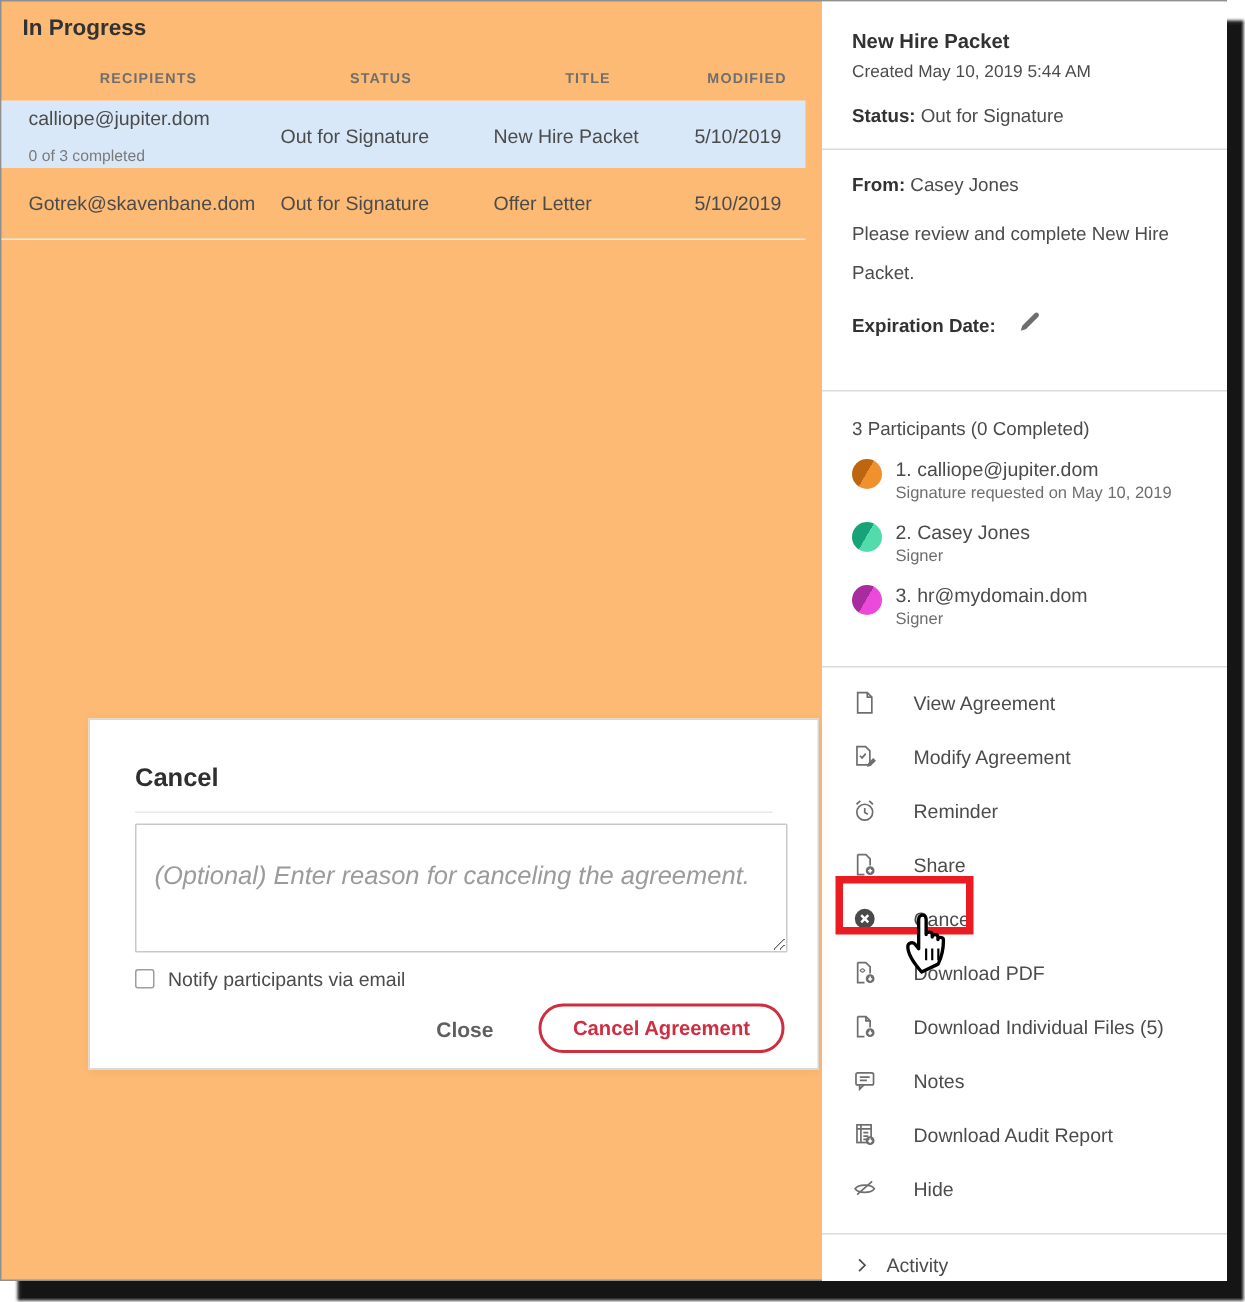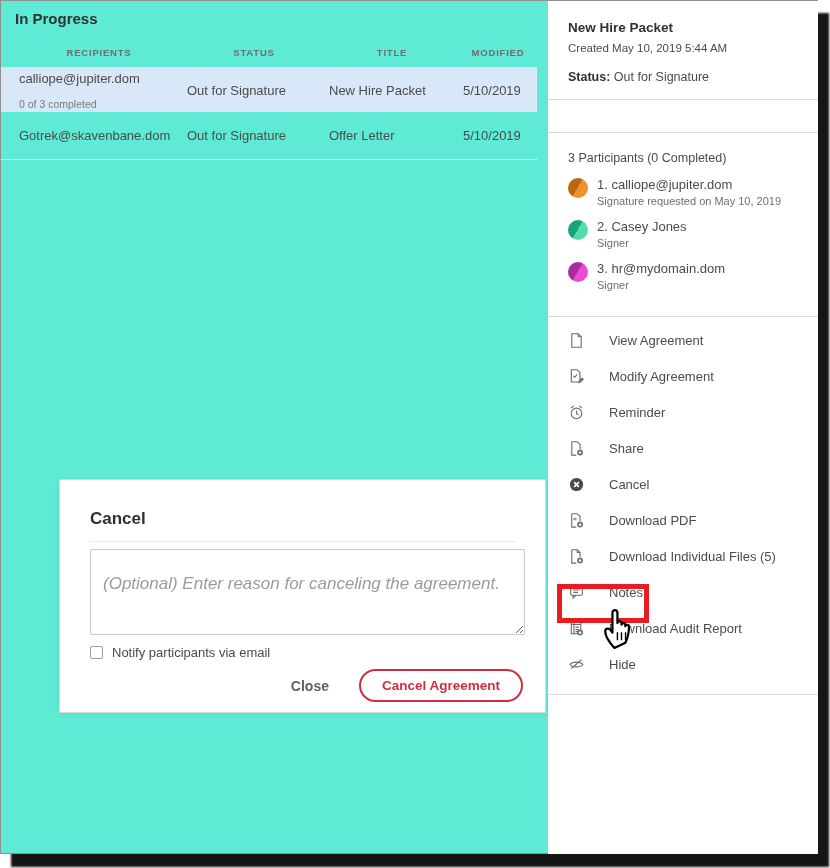--- a/index.html
+++ b/index.html
@@ -1,19 +1,19 @@
 <!DOCTYPE html>
 <html style="--selected_row: #d9e8f8; --callout_red: #ea1c22; --cta_red: #ce2f40; --text_dark: #323232; --text_body: #4b4b4b; --text_muted: #6e6e6e; --divider: #dcdcdc;"><head>
 <meta charset="utf-8">
 <style>
   * { margin:0; padding:0; box-sizing:border-box; }
   html,body { background:#fff; width:830px; height:868px; overflow:hidden;
     font-family:"Liberation Sans", sans-serif; }
   .frame { position:absolute; left:0; top:0; width:818px; height:854px;
-    background:#5eead4; border:1px solid #8f8f8f;
+    background:#fdba74; border:1px solid #8f8f8f;
     box-shadow:11px 13px 2px rgba(8,8,8,0.95); }
 
   
   .main { position:absolute; left:0; top:0; width:536px; }
   .page-title { font-size:15px; font-weight:bold; color:var(--text_dark); margin:9px 0 0 14px; }
   .tbl-head { display:grid; grid-template-columns:168px 142px 134px 1fr;
     padding:0 0 9px 14px; margin-top:20px; border-bottom:1px solid #e6e6e6;text-align:center; }
   .tbl-head span { font-size:9.5px; font-weight:bold; color:var(--text_muted);
     letter-spacing:0.8px; cursor:pointer; }
   .row { display:grid; grid-template-columns:168px 142px 134px 1fr;
@@ -112,20 +112,35 @@
     <div class="sec">
       <div class="agr-title">New Hire Packet</div>
       <div class="agr-created">Created May 10, 2019 5:44 AM</div>
       <div class="kv">
         <b>Status:</b>
         <span>Out for Signature</span>
       </div>
     </div>
     <hr class="sec1-hr">
 
+    <div class="sec">
+      <div class="kv">
+        <b>From:</b>
+        <span>Casey Jones</span>
+      </div>
+      <div class="msg">Please review and complete New Hire Packet.</div>
+      <div class="exp">
+        <b style="font-size:12.5px;color:var(--text_dark);">Expiration Date:</b>
+        <span>
+          <svg width="18" height="18" viewBox="0 0 18 18">
+              <path d="M2.5 15.5 l1-3.4 8.3-8.3 a1.7 1.7 0 0 1 2.4 2.4 l-8.3 8.3 z" fill="#6e6e6e"></path>
+            </svg>
+        </span>
+      </div>
+    </div>
     <hr class="sec2-hr">
 
     <div class="sec">
       <div class="part-head">3 Participants (0 Completed)</div>
 
       <div class="part">
         <span class="avatar" style="background: linear-gradient(120deg, rgb(189, 101, 15) 0px, rgb(189, 101, 15) 48%, rgb(240, 145, 45) 48%, rgb(240, 145, 45) 100%);"></span>
         <div>
           <div class="part-name">1. calliope@jupiter.dom</div>
           <div class="part-sub">Signature requested on May 10, 2019</div>
@@ -225,20 +240,26 @@
       <div class="mi">
         <svg width="17" height="17" viewBox="0 0 18 18" fill="none" stroke="#6e6e6e" stroke-width="1.2">
           <path d="M2.2 9 C4.6 5.6 13.4 5.6 15.8 9 C13.4 12.4 4.6 12.4 2.2 9 Z"></path>
           <path d="M3.6 13.2 L14.2 3.8"></path>
           </svg>
         <span>Hide</span>
       </div>
     </div>
 
     <hr style="margin-top:12px;">
+    <div class="activity">
+      <svg width="13" height="13" viewBox="0 0 18 18" fill="none" stroke="#4b4b4b" stroke-width="1.6">
+        <path d="M6.5 3.5 L12 9 L6.5 14.5"></path>
+        </svg>
+      <span>Activity</span>
+    </div>
   </div>
 
   <div class="rail-handle">
     <svg width="13" height="24" viewBox="0 0 13 24" fill="none" stroke="#cfcfcf" stroke-width="1.5">
       <path d="M11 2 L3 12 L11 22"></path>
       </svg>
   </div>
 
   <div class="dialog">
     <div class="dlg-title">Cancel</div>

